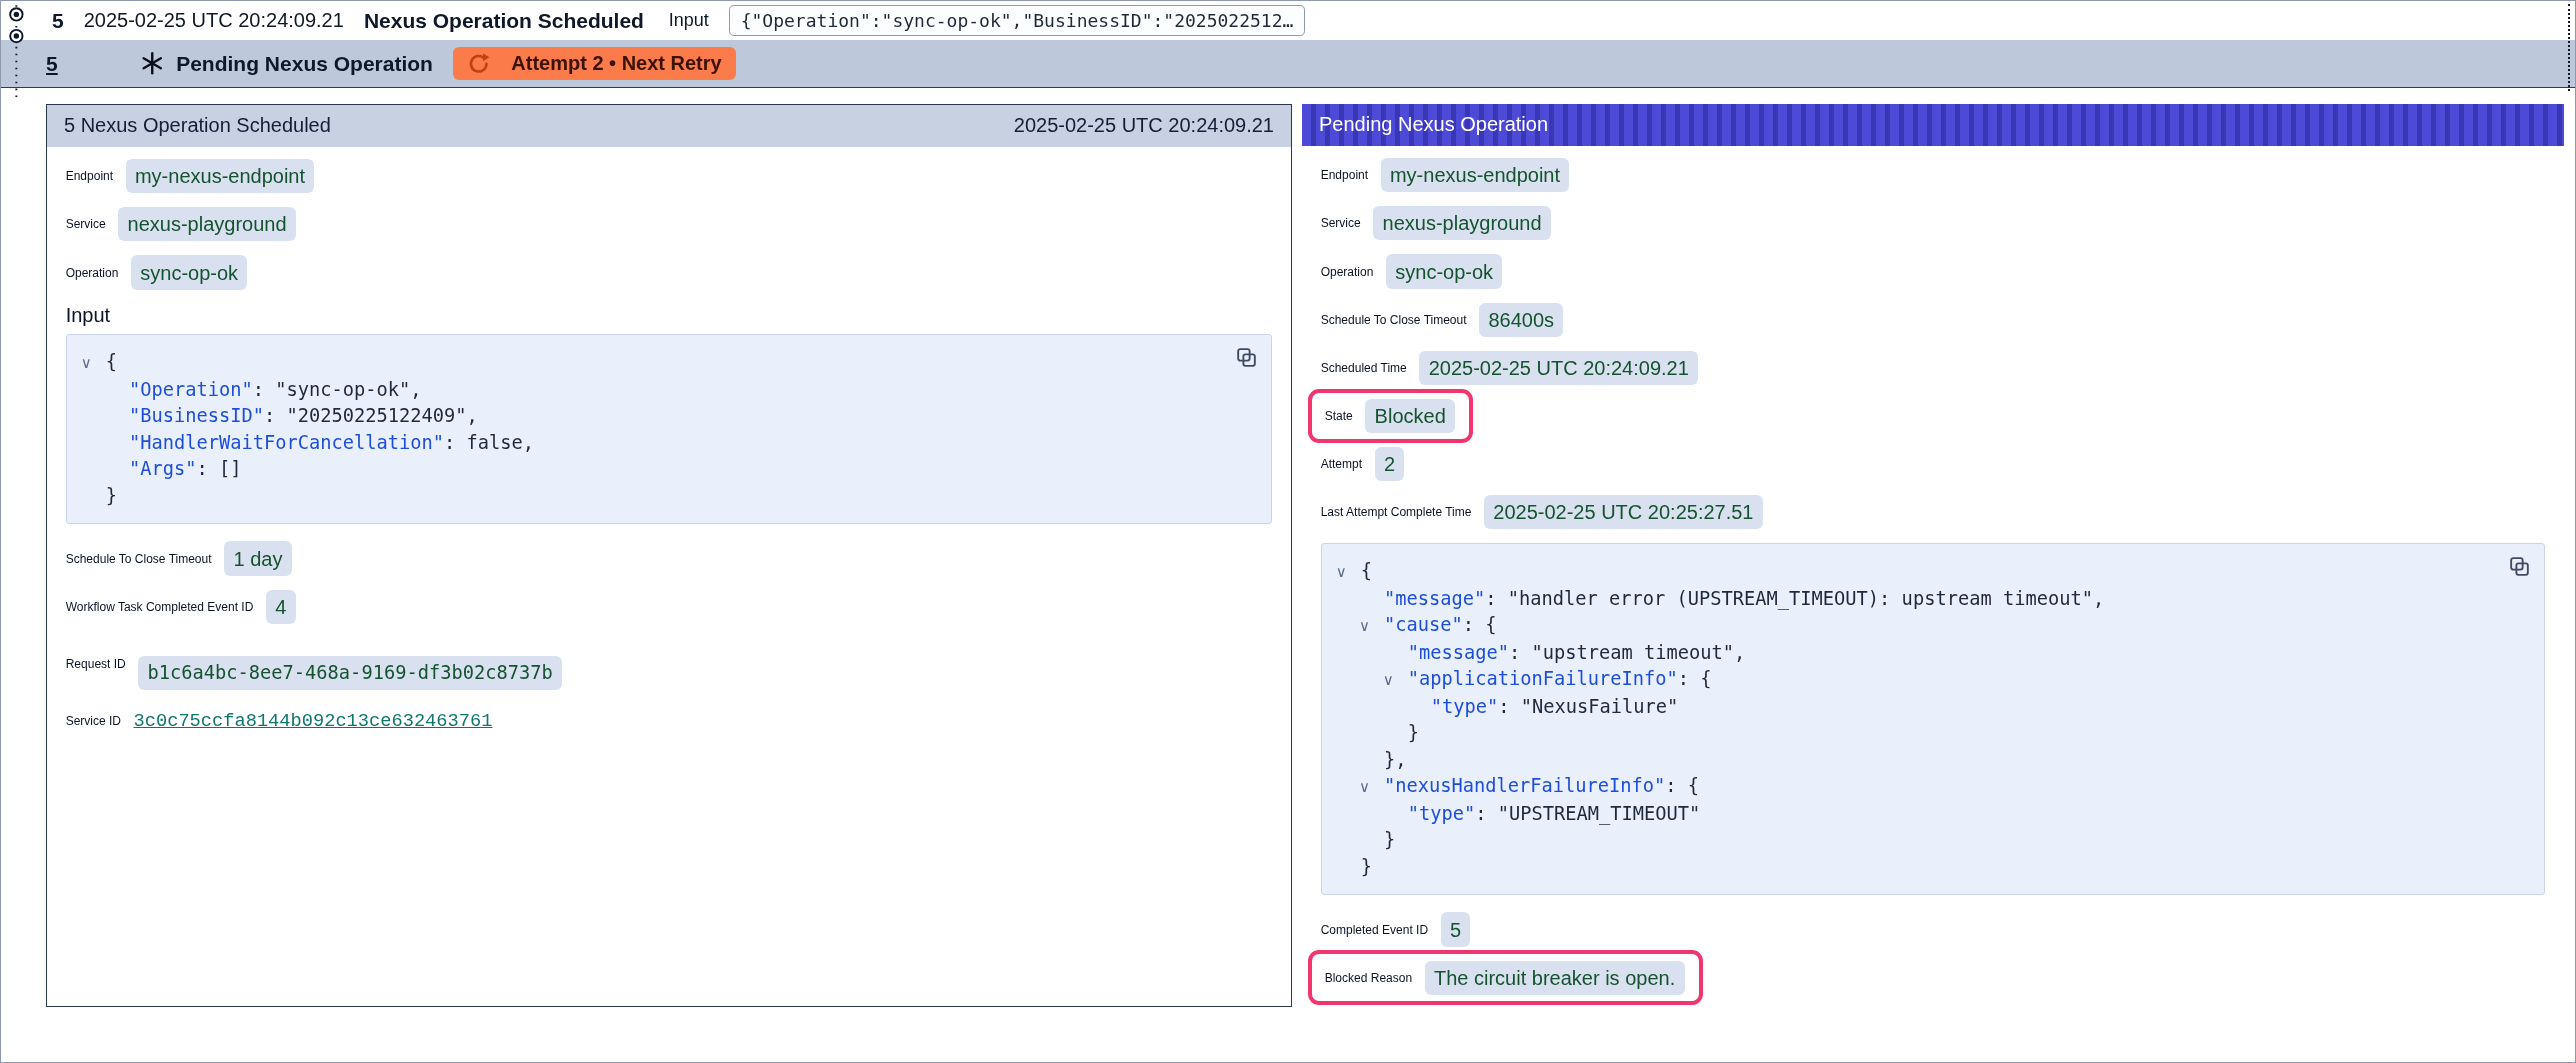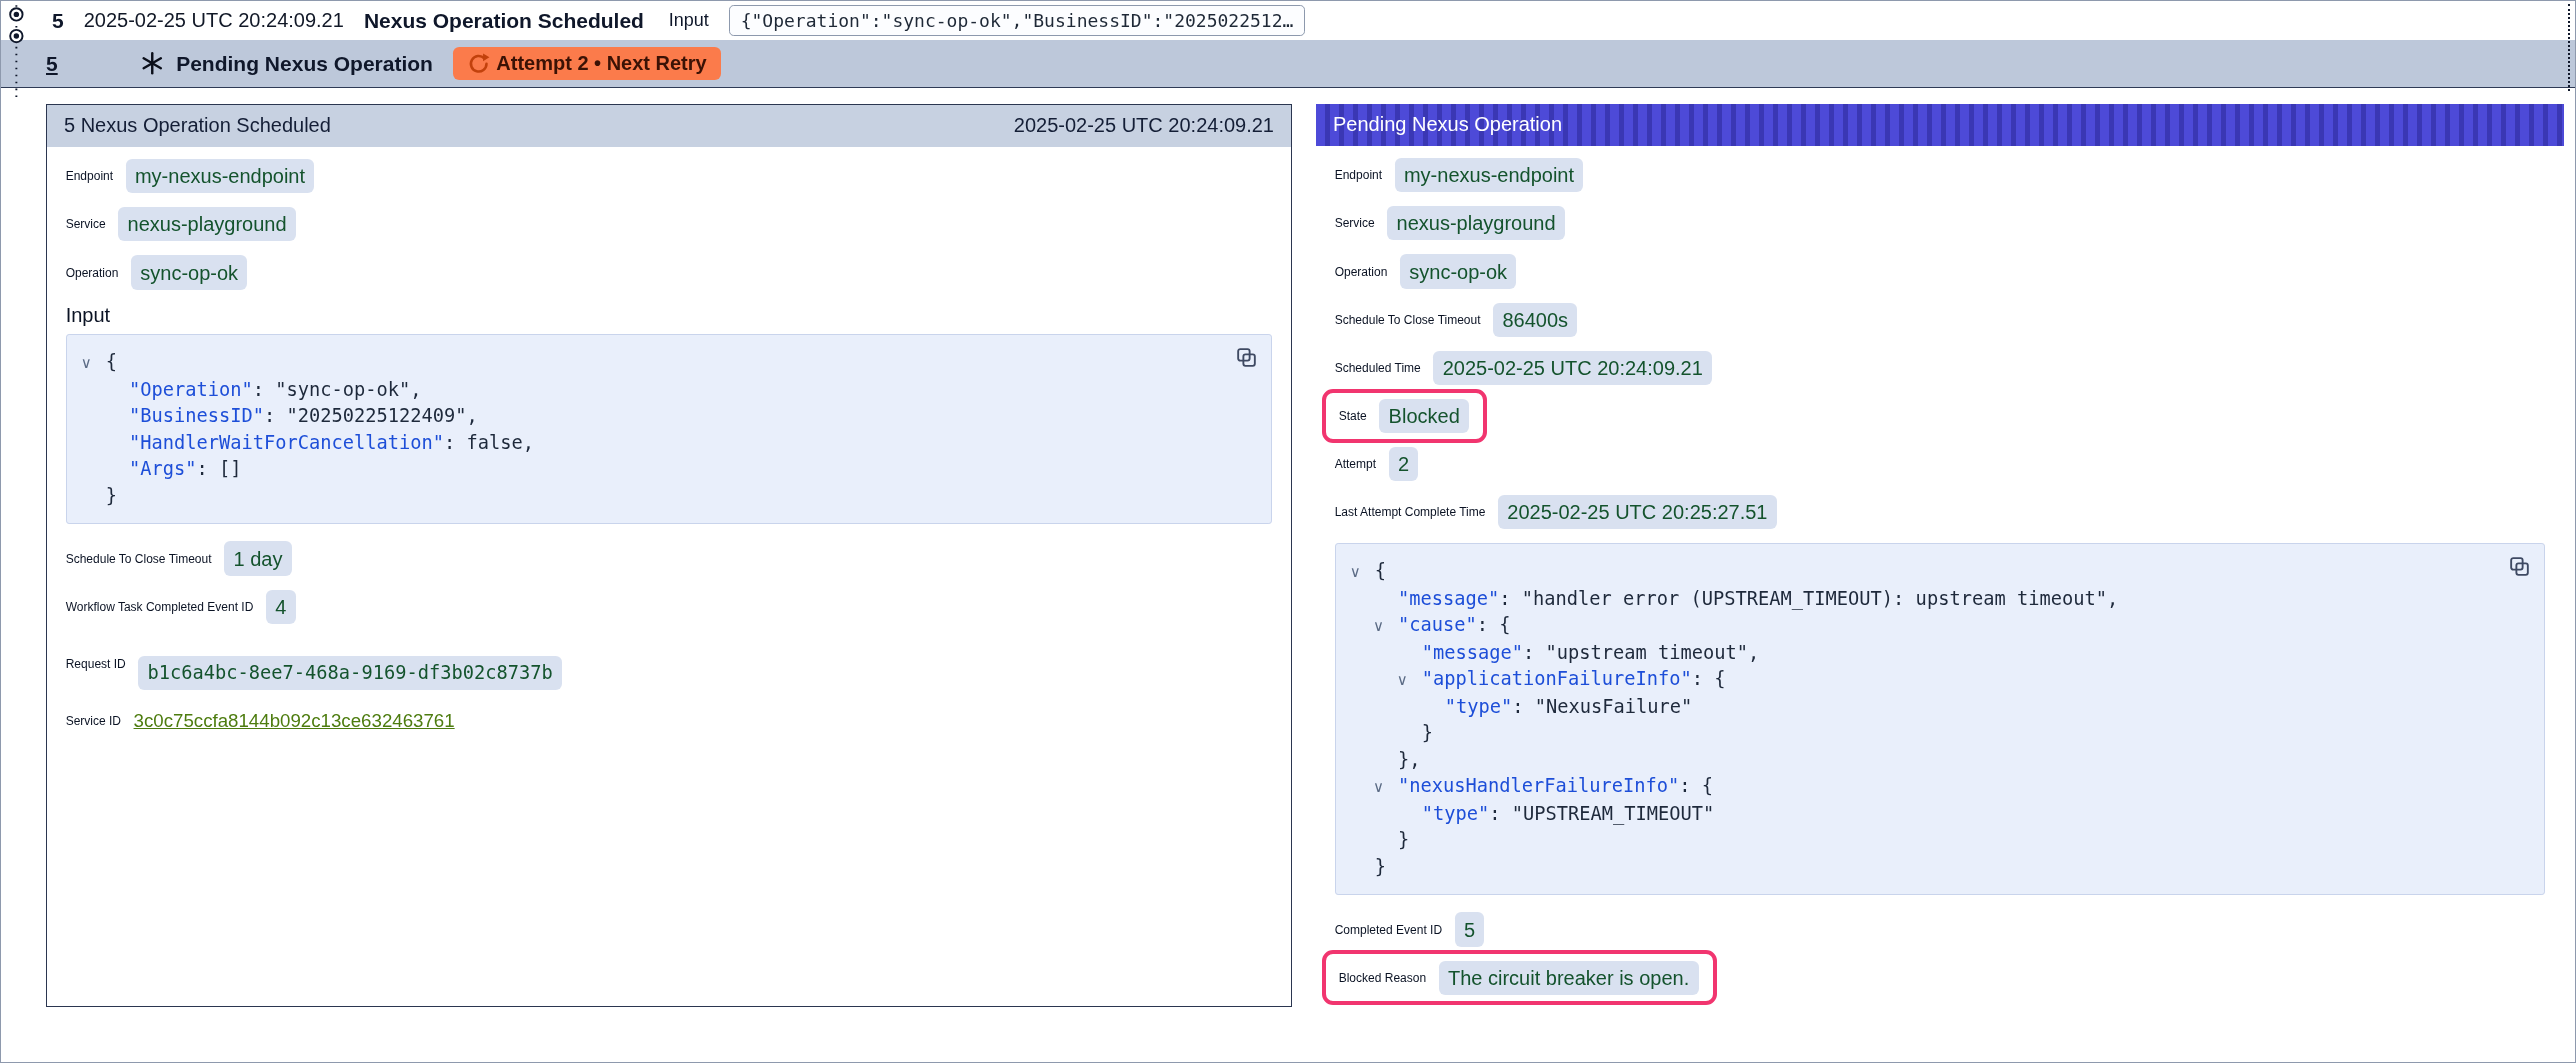--- a/index.html
+++ b/index.html
@@ -24,44 +24,44 @@
   .input-label { font-size:18px; color:#0f172a; margin-left:4.7px; }
   .preview-box { font-family:"DejaVu Sans Mono", monospace; font-size:18px; color:#1f2937;
                  border:1.6px solid #8d99ad; border-radius:4.7px; padding:3.9px 11px;
                  background:#fcfdff; max-width:608px; white-space:nowrap; overflow:hidden; }
 
   
   .row2 { height:48px; background:var(--row-selected-bg,#bdc8da); display:flex; align-items:center;
           padding-left:45px; border-bottom:0.8px solid #2e3a55; }
   .row2 .nexus-icon { margin-left:81px; display:inline-flex; align-items:center; }
   .ptitle { font-size:21px; font-weight:700; margin-left:11px; }
-  .retry-badge { display:inline-flex; align-items:center; gap:6px; margin-left:20px;
+  .retry-badge { display:inline-flex; align-items:center; gap:21px; margin-left:20px;
                  background:var(--retry-badge,#fb7b4b); color:#3b1205; font-size:20px; font-weight:600;
                  padding:4.7px 14px; border-radius:6.2px; }
 
   
-  .detail { display:flex; gap:24px; padding:15.6px 11px 0 45px; align-items:flex-start; }
+  .detail { display:flex; gap:10px; padding:15.6px 11px 0 45px; align-items:flex-start; }
   .panel { background:#fff; }
   .panel.left { width:1246px; border:0.8px solid #2b3650; min-height:903px; }
   .panel.right { flex:1; }
   .phead { height:42px; display:flex; align-items:center; justify-content:space-between;
            padding:0 17px; font-size:20px; }
   .phead.plain { background:var(--header-bg,#c7d1e1); color:#141e36; }
   .phead.striped { color:#fff; font-weight:500;
       background:repeating-linear-gradient(90deg, var(--stripe-light,#4d4ad8) 0 9.4px,
                                                   var(--stripe-dark,#3a37b4) 9.4px 14px); }
   .pbody { padding:12.5px 18.7px 15.6px 18.7px; }
 
   .field-row { display:flex; align-items:center; margin-bottom:14px; min-height:34px; }
   .flabel { font-size:12px; color:#0b1324; margin-right:12.5px; white-space:nowrap; }
   .fvalue.badge { background:var(--badge-bg,#d9e1f0); border-radius:6.2px; padding:3.1px 9.4px;
                   font-size:20px; line-height:28px; color:#14532d; white-space:nowrap; }
   .fvalue.mono { font-family:"DejaVu Sans Mono", monospace; font-size:18.7px;margin-top:18px; }
-  .fvalue.link { font-family:Liberation Sans, sans-serif; font-size:18.7px;
-                 text-decoration:underline; color:#4d7c0f; background:none; padding:1.6px 0;text-align:center; }
+  .fvalue.link { font-family:Liberation Mono, monospace; font-size:18.7px;
+                 text-decoration:underline; color:#0f766e; background:none; padding:1.6px 0;text-align:center; }
 
   .annotation { display:inline-flex; align-items:center;
                 border:4.7px solid var(--annotation,#f1356f); border-radius:11px;
                 padding:6.2px 14px 6.2px 12.5px; margin:-11px 0 -11px -12.5px;justify-content:space-between; }
 
   .flabel-solo { font-size:20px; color:#0b1324; margin:1.6px 0 7.8px; }
 
   .codeblock { position:relative; background:var(--code-bg,#e9effb); border:0.8px solid #c9d4ec;
                border-radius:3.1px; padding:14px 55px 14px 14px; margin-bottom:17px;
                font-family:"DejaVu Sans Mono", monospace; font-size:18.7px; line-height:26.5px;

